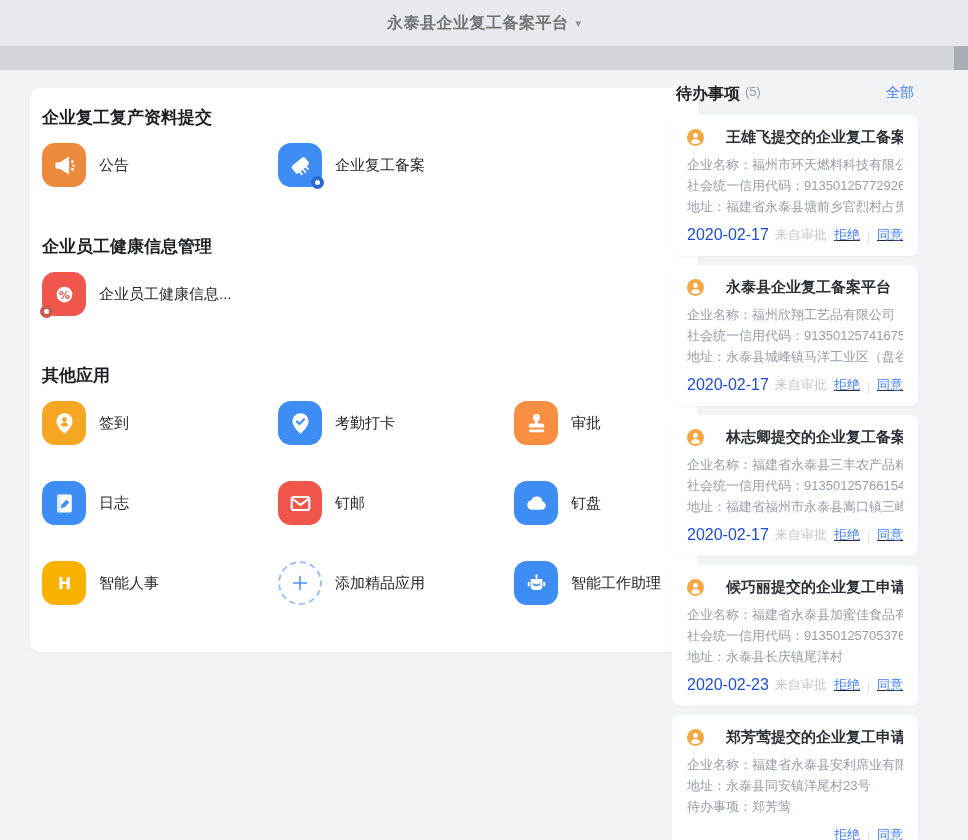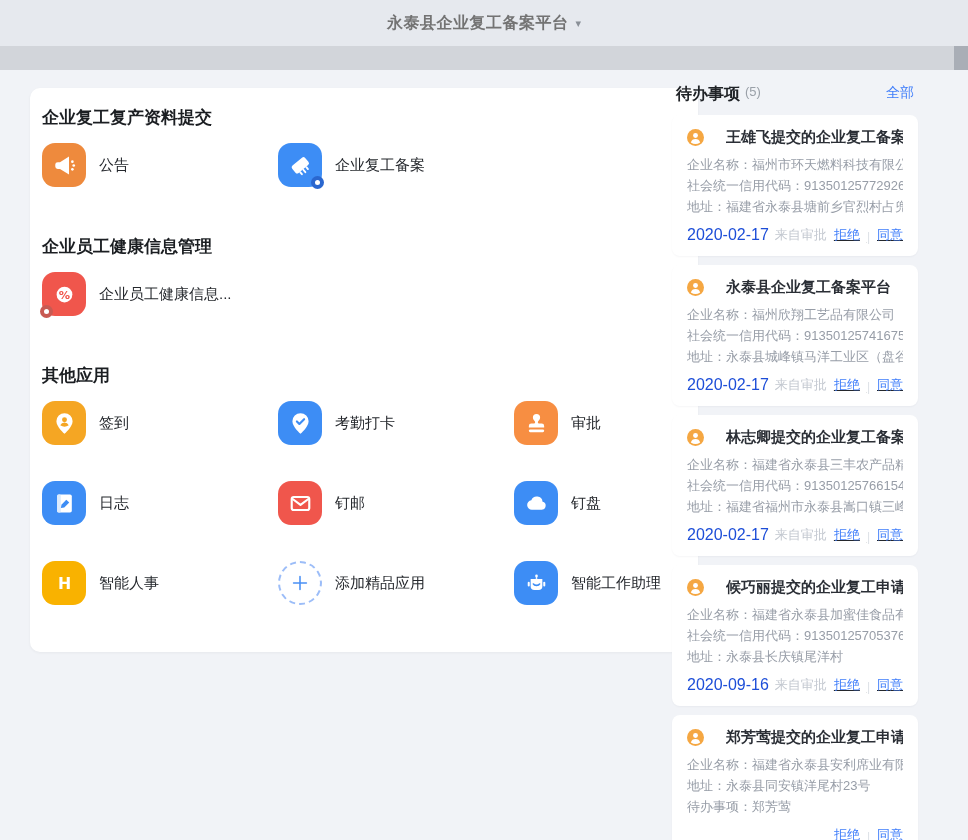--- a/index.html
+++ b/index.html
@@ -307,21 +307,21 @@
           <path d="M3.6 12.6a4.6 4.6 0 0 1 8.8 0 7.6 7.6 0 0 1-8.8 0z" fill="#fff"></path>
         </svg>
       <span class="todo-title">候巧丽提交的企业复工申请</span>
     </div>
     <div class="todo-lines">
       <div class="todo-line">企业名称：福建省永泰县加蜜佳食品有...</div>
       <div class="todo-line">社会统一信用代码：91350125705376...</div>
       <div class="todo-line">地址：永泰县长庆镇尾洋村</div>
     </div>
     <div class="todo-foot">
-      <span class="todo-date">2020-09-16</span>
+      <span class="todo-date">2020-02-23</span>
       <span class="todo-source">来自审批</span>
       <span class="todo-actions">
         <span class="act-link">拒绝</span>
         <span class="act-div">|</span>
         <span class="act-link">同意</span>
       </span>
     </div>
   </div>
 
   <div class="todo-card">

